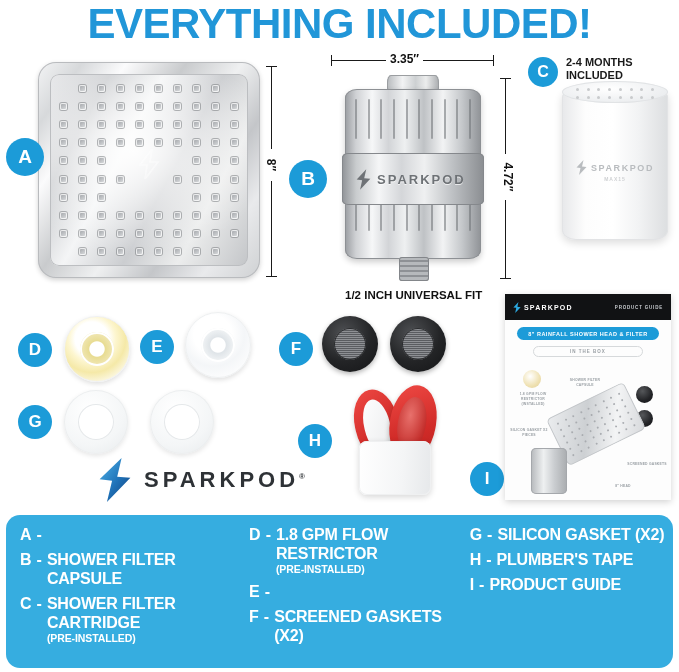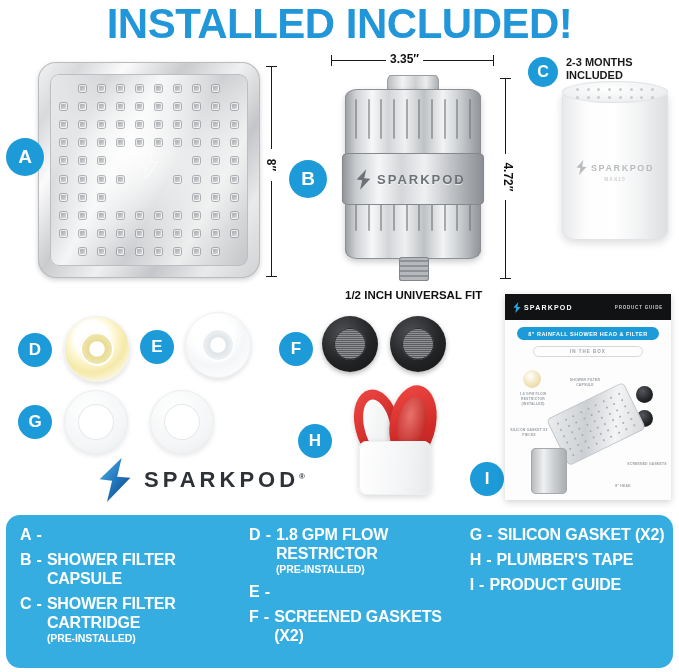--- a/index.html
+++ b/index.html
@@ -317,21 +317,21 @@
     font-size:10.5px; font-weight:700; line-height:13px; letter-spacing:-0.1px;
     text-transform:uppercase;
   }
   .bolt-svg{ display:block; }
 </style>
 </head>
 <body>
 
 <div id="page">
 
-  <div class="title">INSTALLED INCLUDED!</div>
+  <div class="title">EVERYTHING INCLUDED!</div>
 
   <div class="showerhead">
     <div class="sh-face">
       <div class="nozzle-grid">
         <span class="nz blank"></span>
           <span class="nz"></span>
           <span class="nz"></span>
           <span class="nz"></span>
           <span class="nz"></span>
           <span class="nz"></span>
@@ -492,21 +492,21 @@
   <div class="cap-h" style="left:500px; top:78px;"></div>
   <div class="cap-h" style="left:500px; top:278px;"></div>
   <div class="dim-label rot" style="left:485px; top:170px; width:46px; text-align:center;">4.72″</div>
 
   <div class="dim-label" style="left:345px; top:289px; font-size:11.5px; padding:0;">1/2 INCH UNIVERSAL FIT</div>
 
   <div class="badge" style="left:289px; top:160px; width:38px; height:38px; font-size:19px;">B</div>
 
   <div class="badge" style="left:528px; top:57px; width:30px; height:30px; font-size:16px;">C</div>
   <div style="position:absolute; left:566px; top:56px; font-size:11px; font-weight:700; color:#1a1a1a; line-height:13px;">
-    <div>2-3 MONTHS</div>
+    <div>2-4 MONTHS</div>
     <div>INCLUDED</div>
   </div>
 
   <div class="cartridge">
     <div class="cart-top"></div>
     <div class="cart-holes">
       <i></i>
         <i></i>
         <i></i>
         <i></i>

